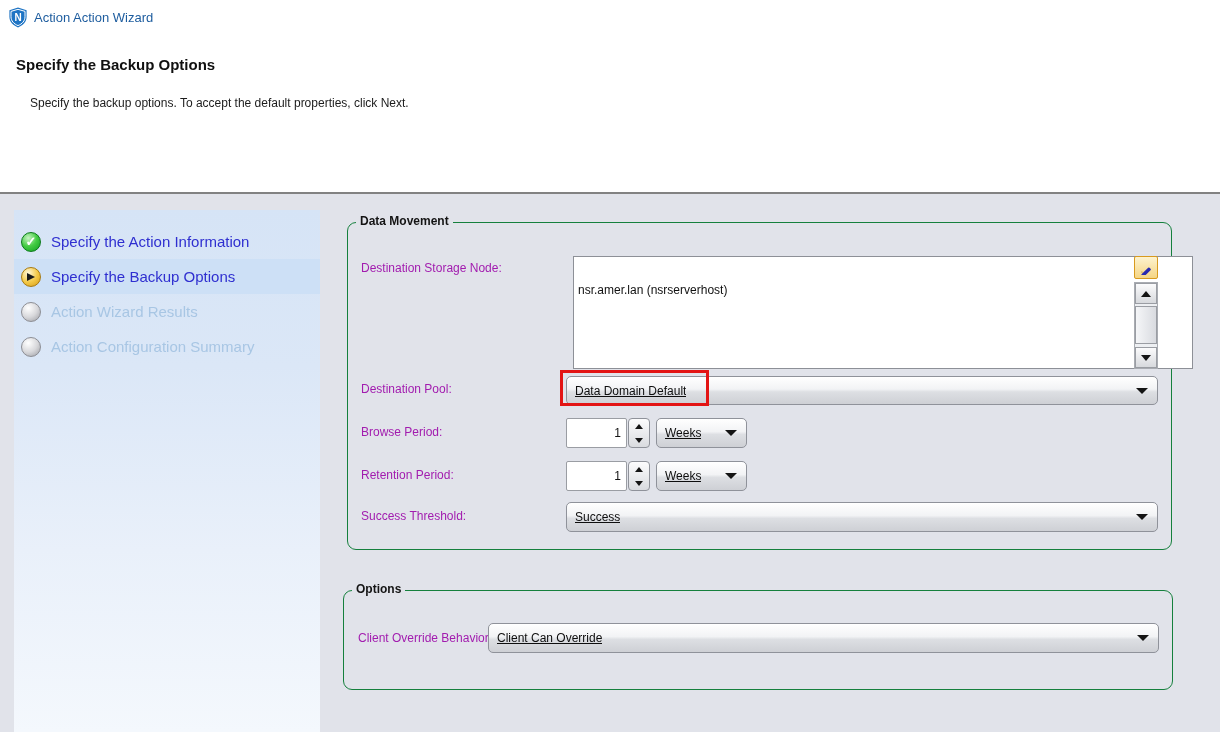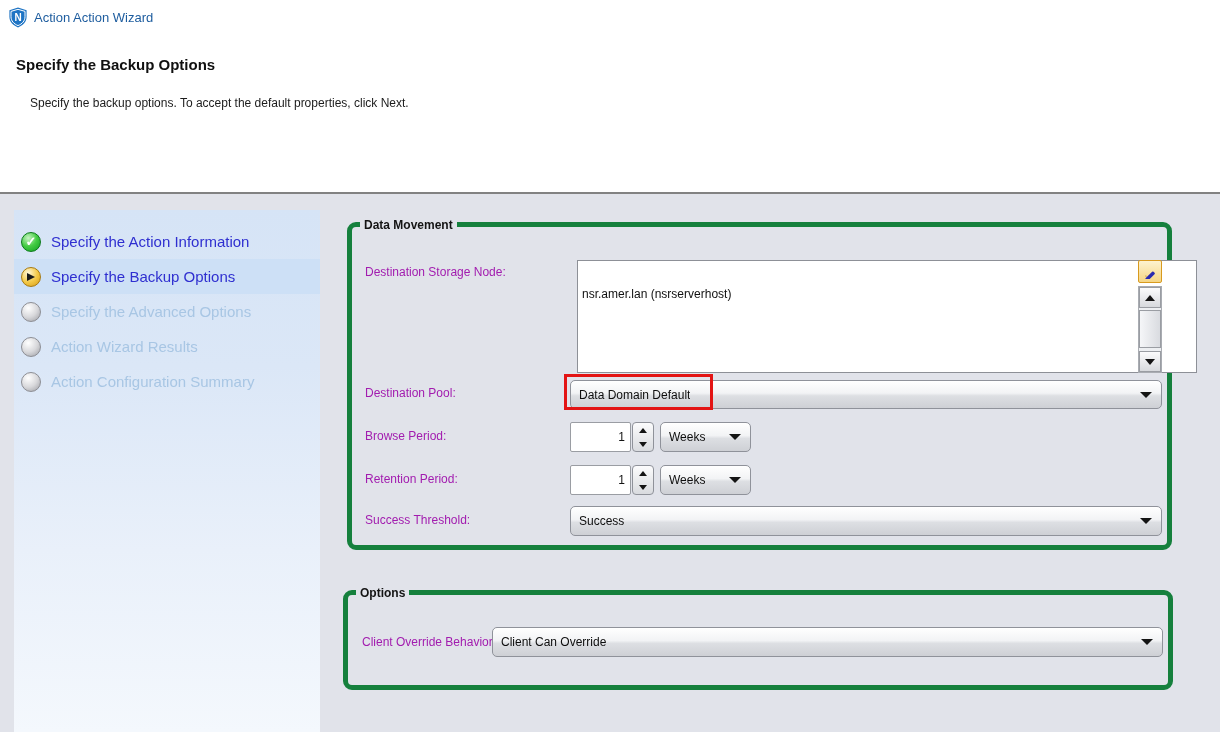--- a/index.html
+++ b/index.html
@@ -26,21 +26,21 @@
   .step.pending .step-label{color:#a8c6e4;}
   .orb{width:20px;height:20px;border-radius:50%;flex:0 0 auto;position:relative;
     display:flex;align-items:center;justify-content:center;box-sizing:border-box;}
   .orb.green{background:radial-gradient(circle at 35% 28%,#c8f4c4,#44cc44 48%,#0f9e20);border:1px solid #0b7a1a;}
   .orb.green .glyph{color:#fff;font-size:13px;font-weight:bold;line-height:1;}
   .orb.gold{background:radial-gradient(circle at 35% 28%,#fff8d8,#f3c948 52%,#d79a12);border:1px solid #a87a10;}
   .tri-right{width:0;height:0;border-left:8px solid #1a1a1a;border-top:4px solid transparent;border-bottom:4px solid transparent;}
   .orb.gray{background:radial-gradient(circle at 35% 28%,#ffffff,#d8d8db 52%,#9b9ca2);border:1px solid #8d8e94;}
 
   
-  .groupbox{position:absolute;border:5px solid #15803d;border-radius:9px;box-sizing:border-box;}
+  .groupbox{position:absolute;border:1px solid #15803d;border-radius:9px;box-sizing:border-box;}
   .group-title{position:absolute;top:-9px;left:8px;padding:0 4px;background:#e1e3ea;
     font-size:12px;font-weight:bold;color:#141414;white-space:nowrap;}
   .gb-dm{left:347px;top:28px;width:825px;height:328px;}
   .gb-opt{left:343px;top:396px;width:830px;height:100px;}
 
   .flabel{position:absolute;font-size:12px;color:#a21caf;white-space:nowrap;text-align:center;}
 
   
   .listbox{position:absolute;left:225px;top:33px;width:620px;height:113px;background:#fff;
     border:1px solid #8d9097;box-sizing:border-box;}
@@ -60,21 +60,21 @@
   .sthumb{position:absolute;left:0;top:23px;width:22px;height:38px;box-sizing:border-box;
     background:linear-gradient(90deg,#f5f6f8,#d9dbe0);border:1px solid #9a9da3;}
   .tri-up{width:0;height:0;border-bottom:6px solid #141414;border-left:5px solid transparent;border-right:5px solid transparent;}
   .tri-down{width:0;height:0;border-top:6px solid #141414;border-left:5px solid transparent;border-right:5px solid transparent;}
 
   
   .dd{position:absolute;box-sizing:border-box;height:29px;border:1px solid #8f929a;border-radius:5px;
     background:linear-gradient(#ffffff,#f2f3f5 45%,#dddfe3 55%,#ced0d5);
     display:flex;align-items:center;padding:0 26px 0 8px;font-size:12px;color:#0e0e0e;
     box-shadow:inset 0 1px 0 rgba(255,255,255,.9);cursor:pointer;}
-  .dd .ddtext{white-space:nowrap;overflow:hidden;}
+  .dd .ddtext{white-space:nowrap;overflow:hidden;text-decoration:underline;}
   .dd-arrow{position:absolute;right:9px;top:50%;margin-top:-3px;width:0;height:0;
     border-top:6px solid #141414;border-left:6px solid transparent;border-right:6px solid transparent;}
 
   
   .num{position:absolute;box-sizing:border-box;width:61px;height:30px;border:1px solid #9a9da3;
     background:#fff;font-family:"Liberation Sans",sans-serif;font-size:12px;color:#141414;
     text-align:right;padding:0 5px;border-radius:2px;}
   .spin{position:absolute;box-sizing:border-box;width:22px;height:30px;border:1px solid #8f929a;border-radius:4px;
     background:linear-gradient(#fcfcfd,#d9dbdf);display:flex;flex-direction:column;}
   .spin .half{flex:1;display:flex;align-items:center;justify-content:center;cursor:pointer;}
@@ -113,24 +113,20 @@
         <span class="step-label">Specify the Action Information</span>
       </div>
       <div class="step current">
         <span class="orb gold">
             <span class="tri-right"></span>
           </span>
         <span class="step-label">Specify the Backup Options</span>
       </div>
       <div class="step pending">
         <span class="orb gray"></span>
-        <span class="step-label">Specify the Advanced Options</span>
-      </div>
-      <div class="step pending">
-        <span class="orb gray"></span>
         <span class="step-label">Action Wizard Results</span>
       </div>
       <div class="step pending">
         <span class="orb gray"></span>
         <span class="step-label">Action Configuration Summary</span>
       </div>
     </div>
 
     <div class="groupbox gb-dm">
       <span class="group-title">Data Movement</span>

